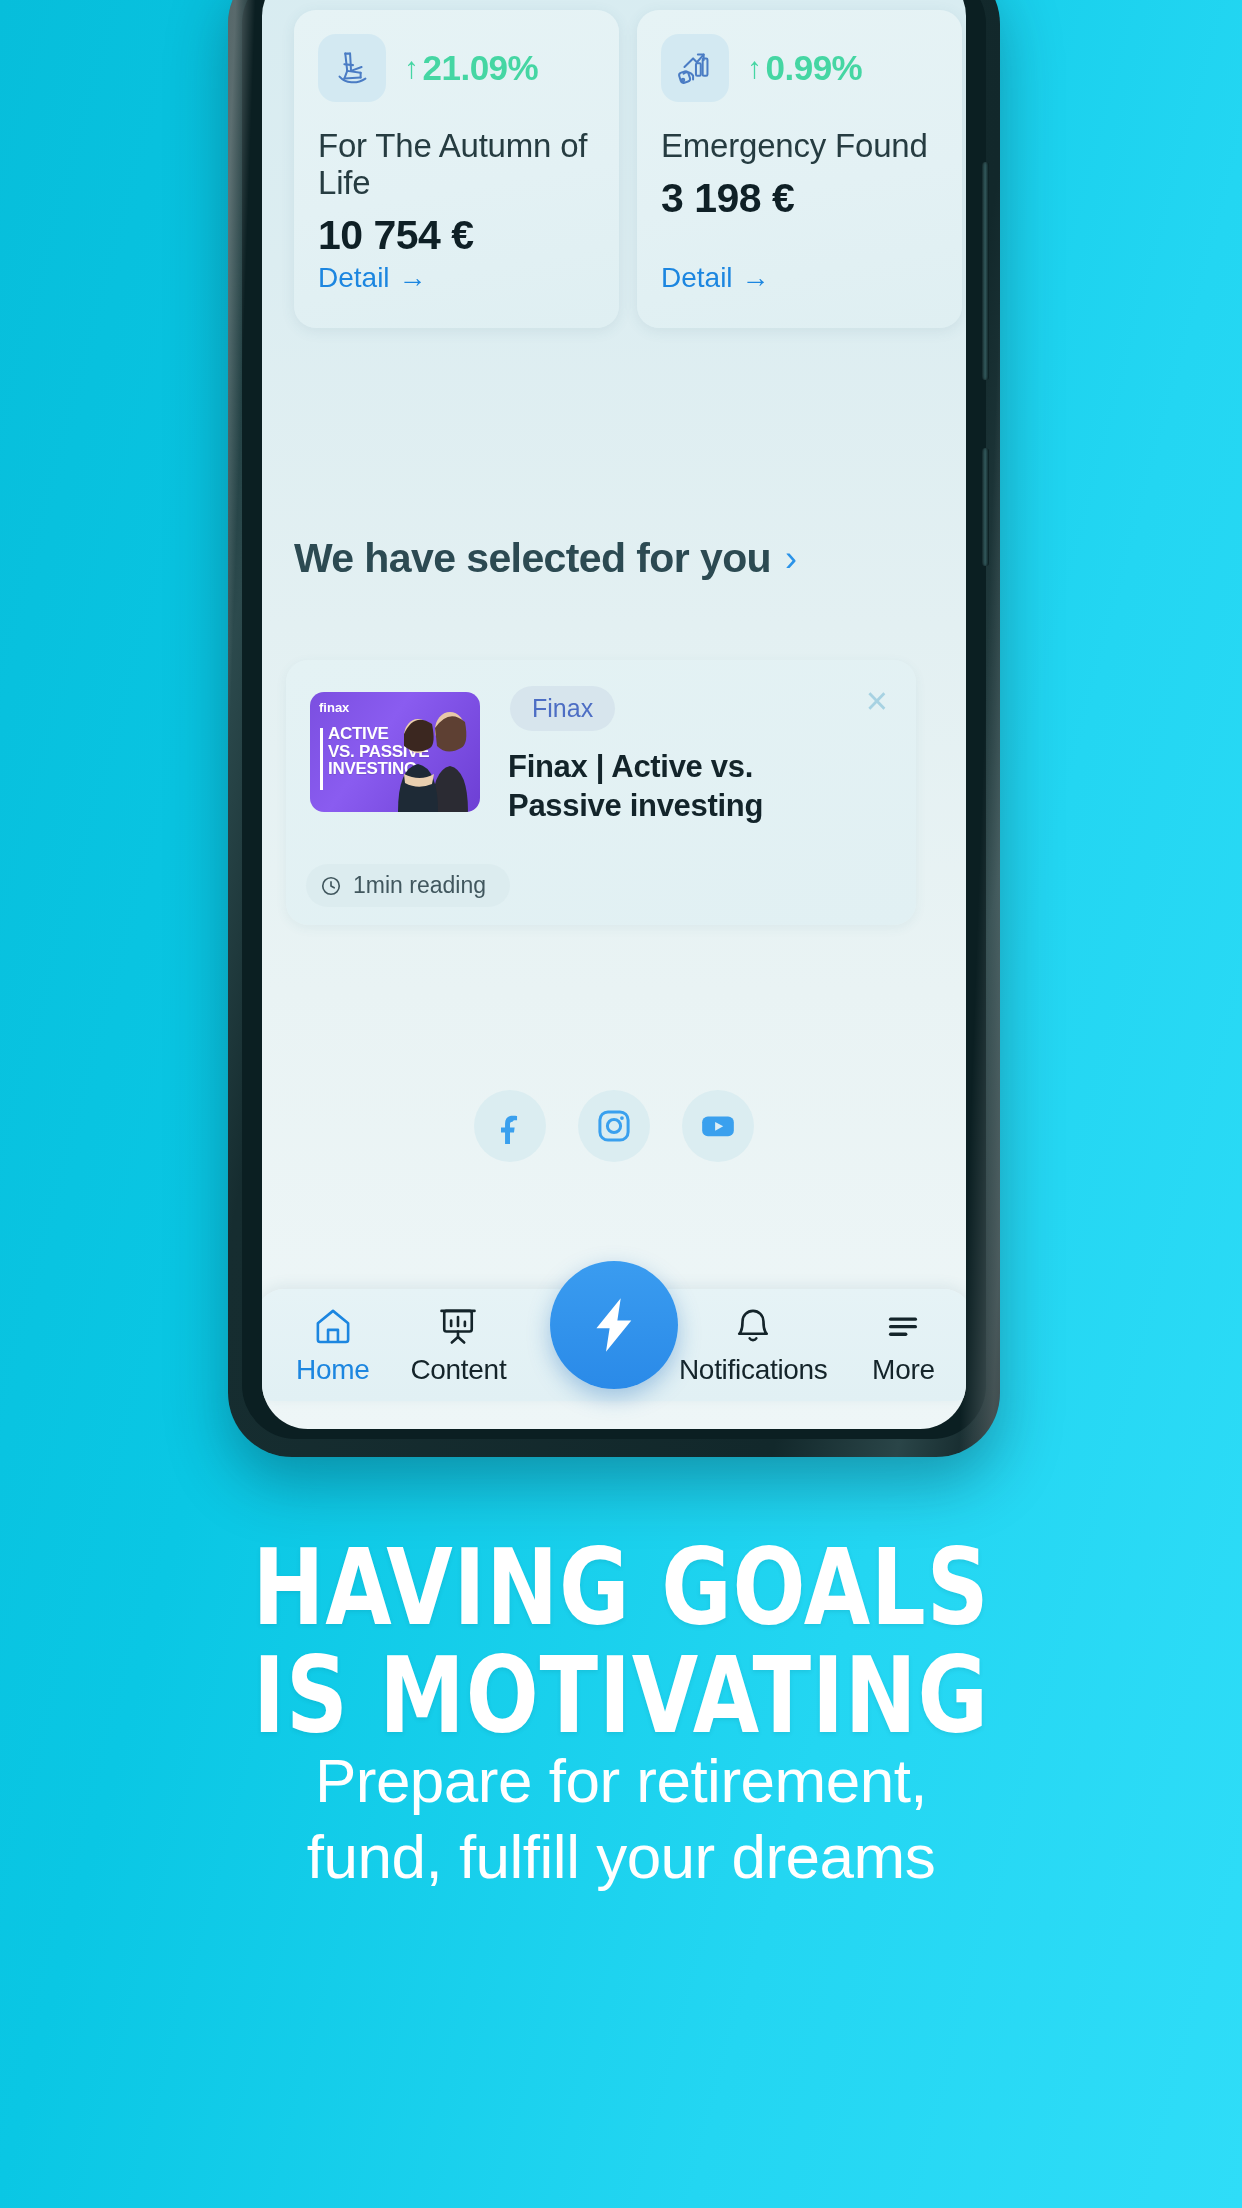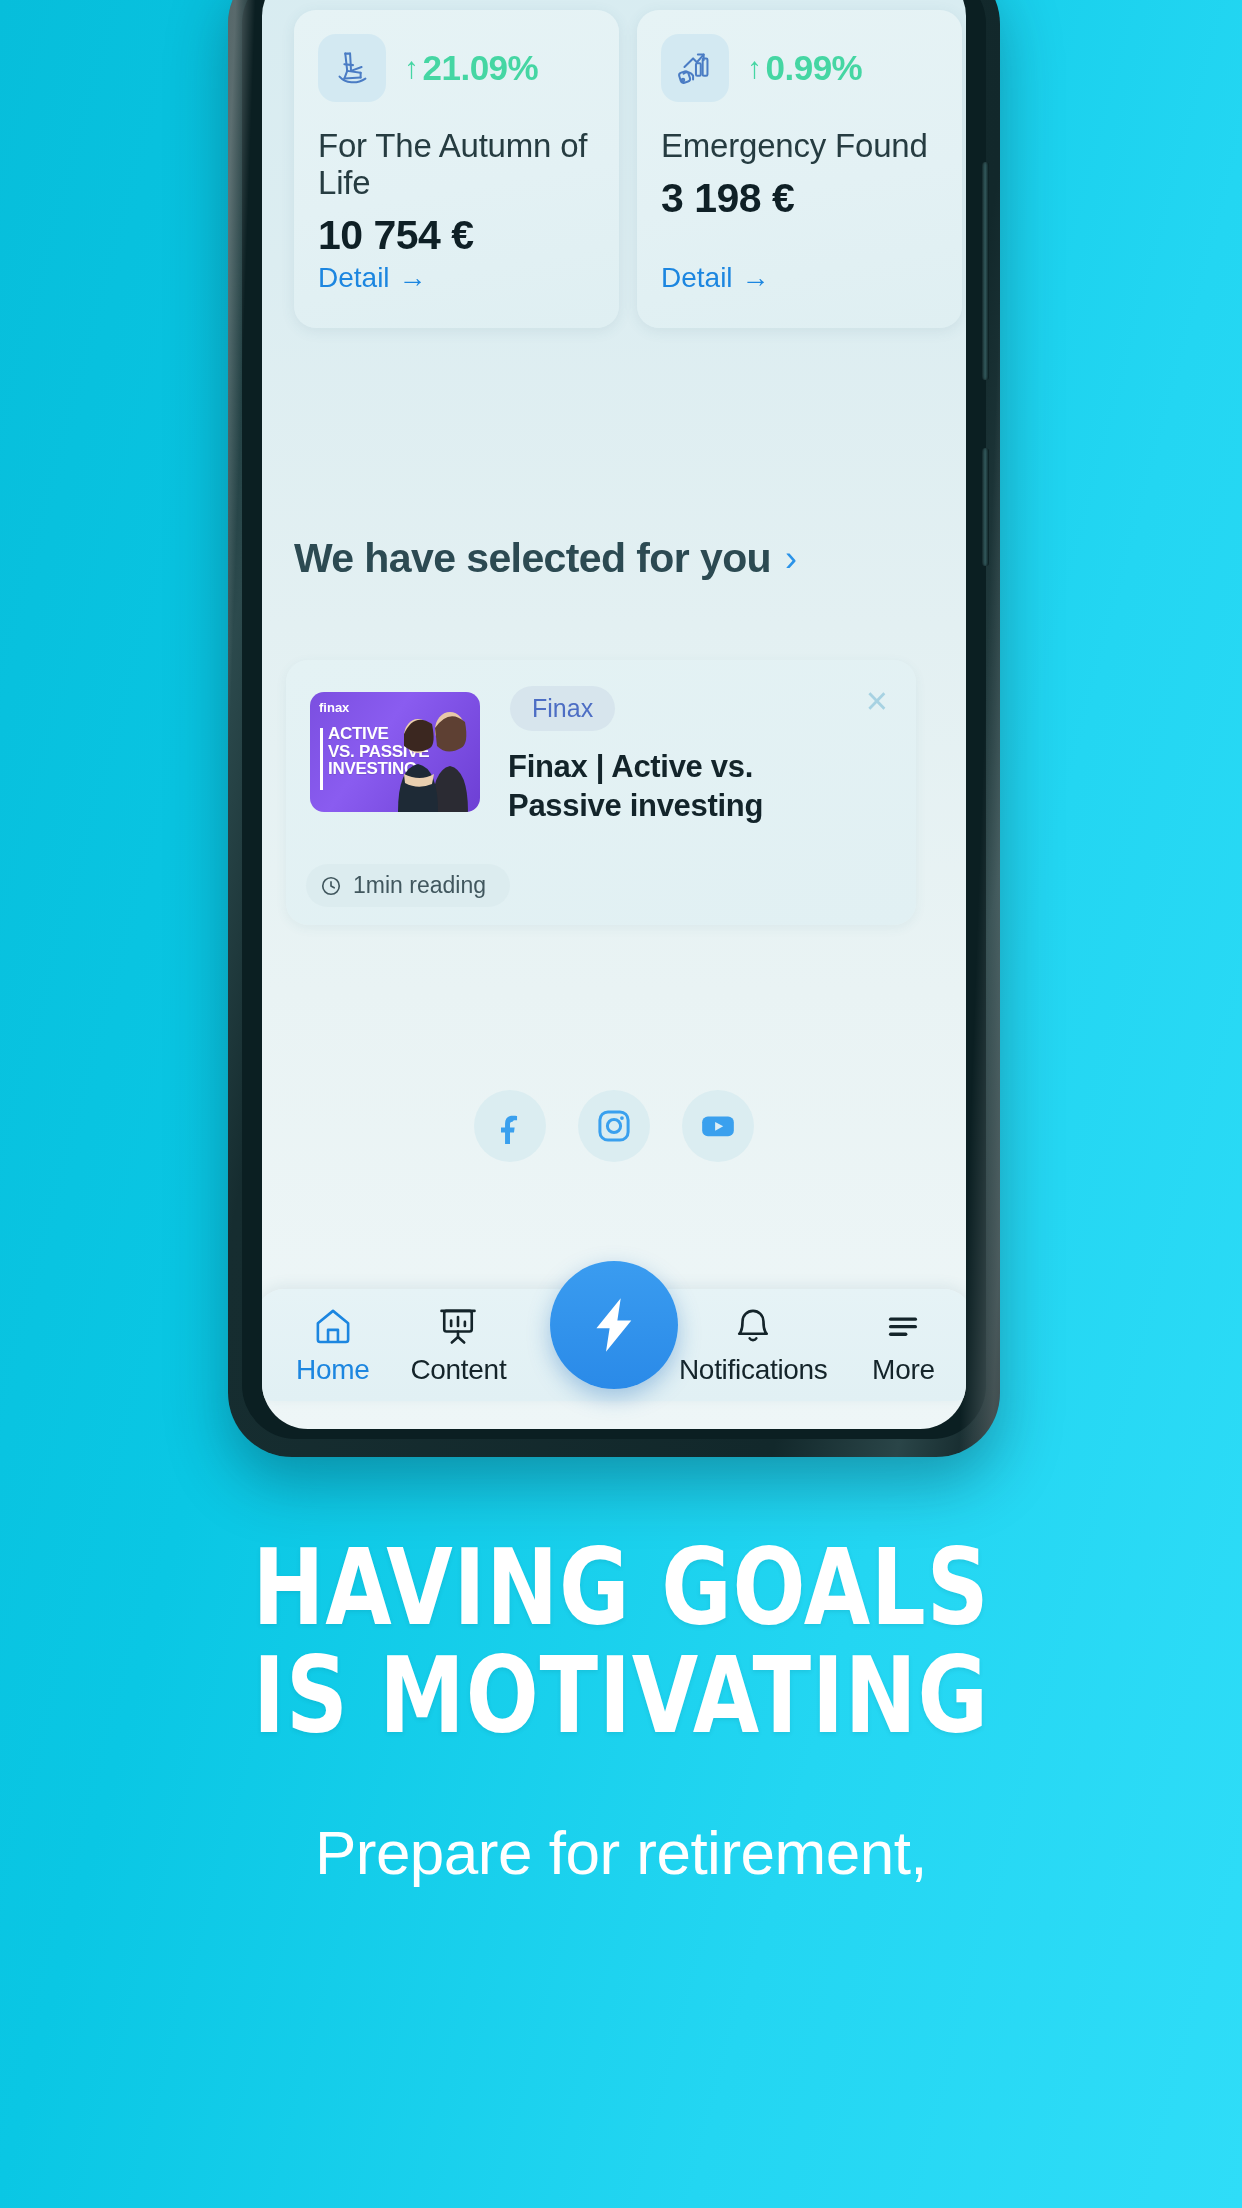--- a/index.html
+++ b/index.html
@@ -131,21 +131,21 @@
 
   
   #headline{
     position:absolute; left:0; right:0; top:1534px; text-align:center; color:#fff;
     font-family:"DejaVu Sans Condensed","Liberation Sans Narrow","Liberation Sans",sans-serif;
     font-weight:800; font-size:106px; line-height:1.02; letter-spacing:1px;
     transform:scaleX(.9); text-shadow:0 2px 5px rgba(0,90,110,.12);
   }
   #headline div{ white-space:nowrap; }
   #sub{
-    position:absolute; left:0; right:0; top:1815px; text-align:center; color:#fff;
+    position:absolute; left:0; right:0; top:1743px; text-align:center; color:#fff;
     font-size:62px; line-height:1.22; font-weight:400; letter-spacing:-.5px;
   }
   #sub div{ white-space:nowrap; }
 </style>
 </head>
 <body>
 
 <div id="phone">
   <div id="phone-inner">
     <div id="screen">
@@ -323,13 +323,14 @@
   <span id="shine"></span>
 </div>
 
 <div id="headline">
   <div>HAVING GOALS</div>
   <div>IS MOTIVATING</div>
 </div>
 
 <div id="sub">
   <div>Prepare for retirement,</div>
+  <div>fund, fulfill your dreams</div>
 </div>
 
 </body></html>

